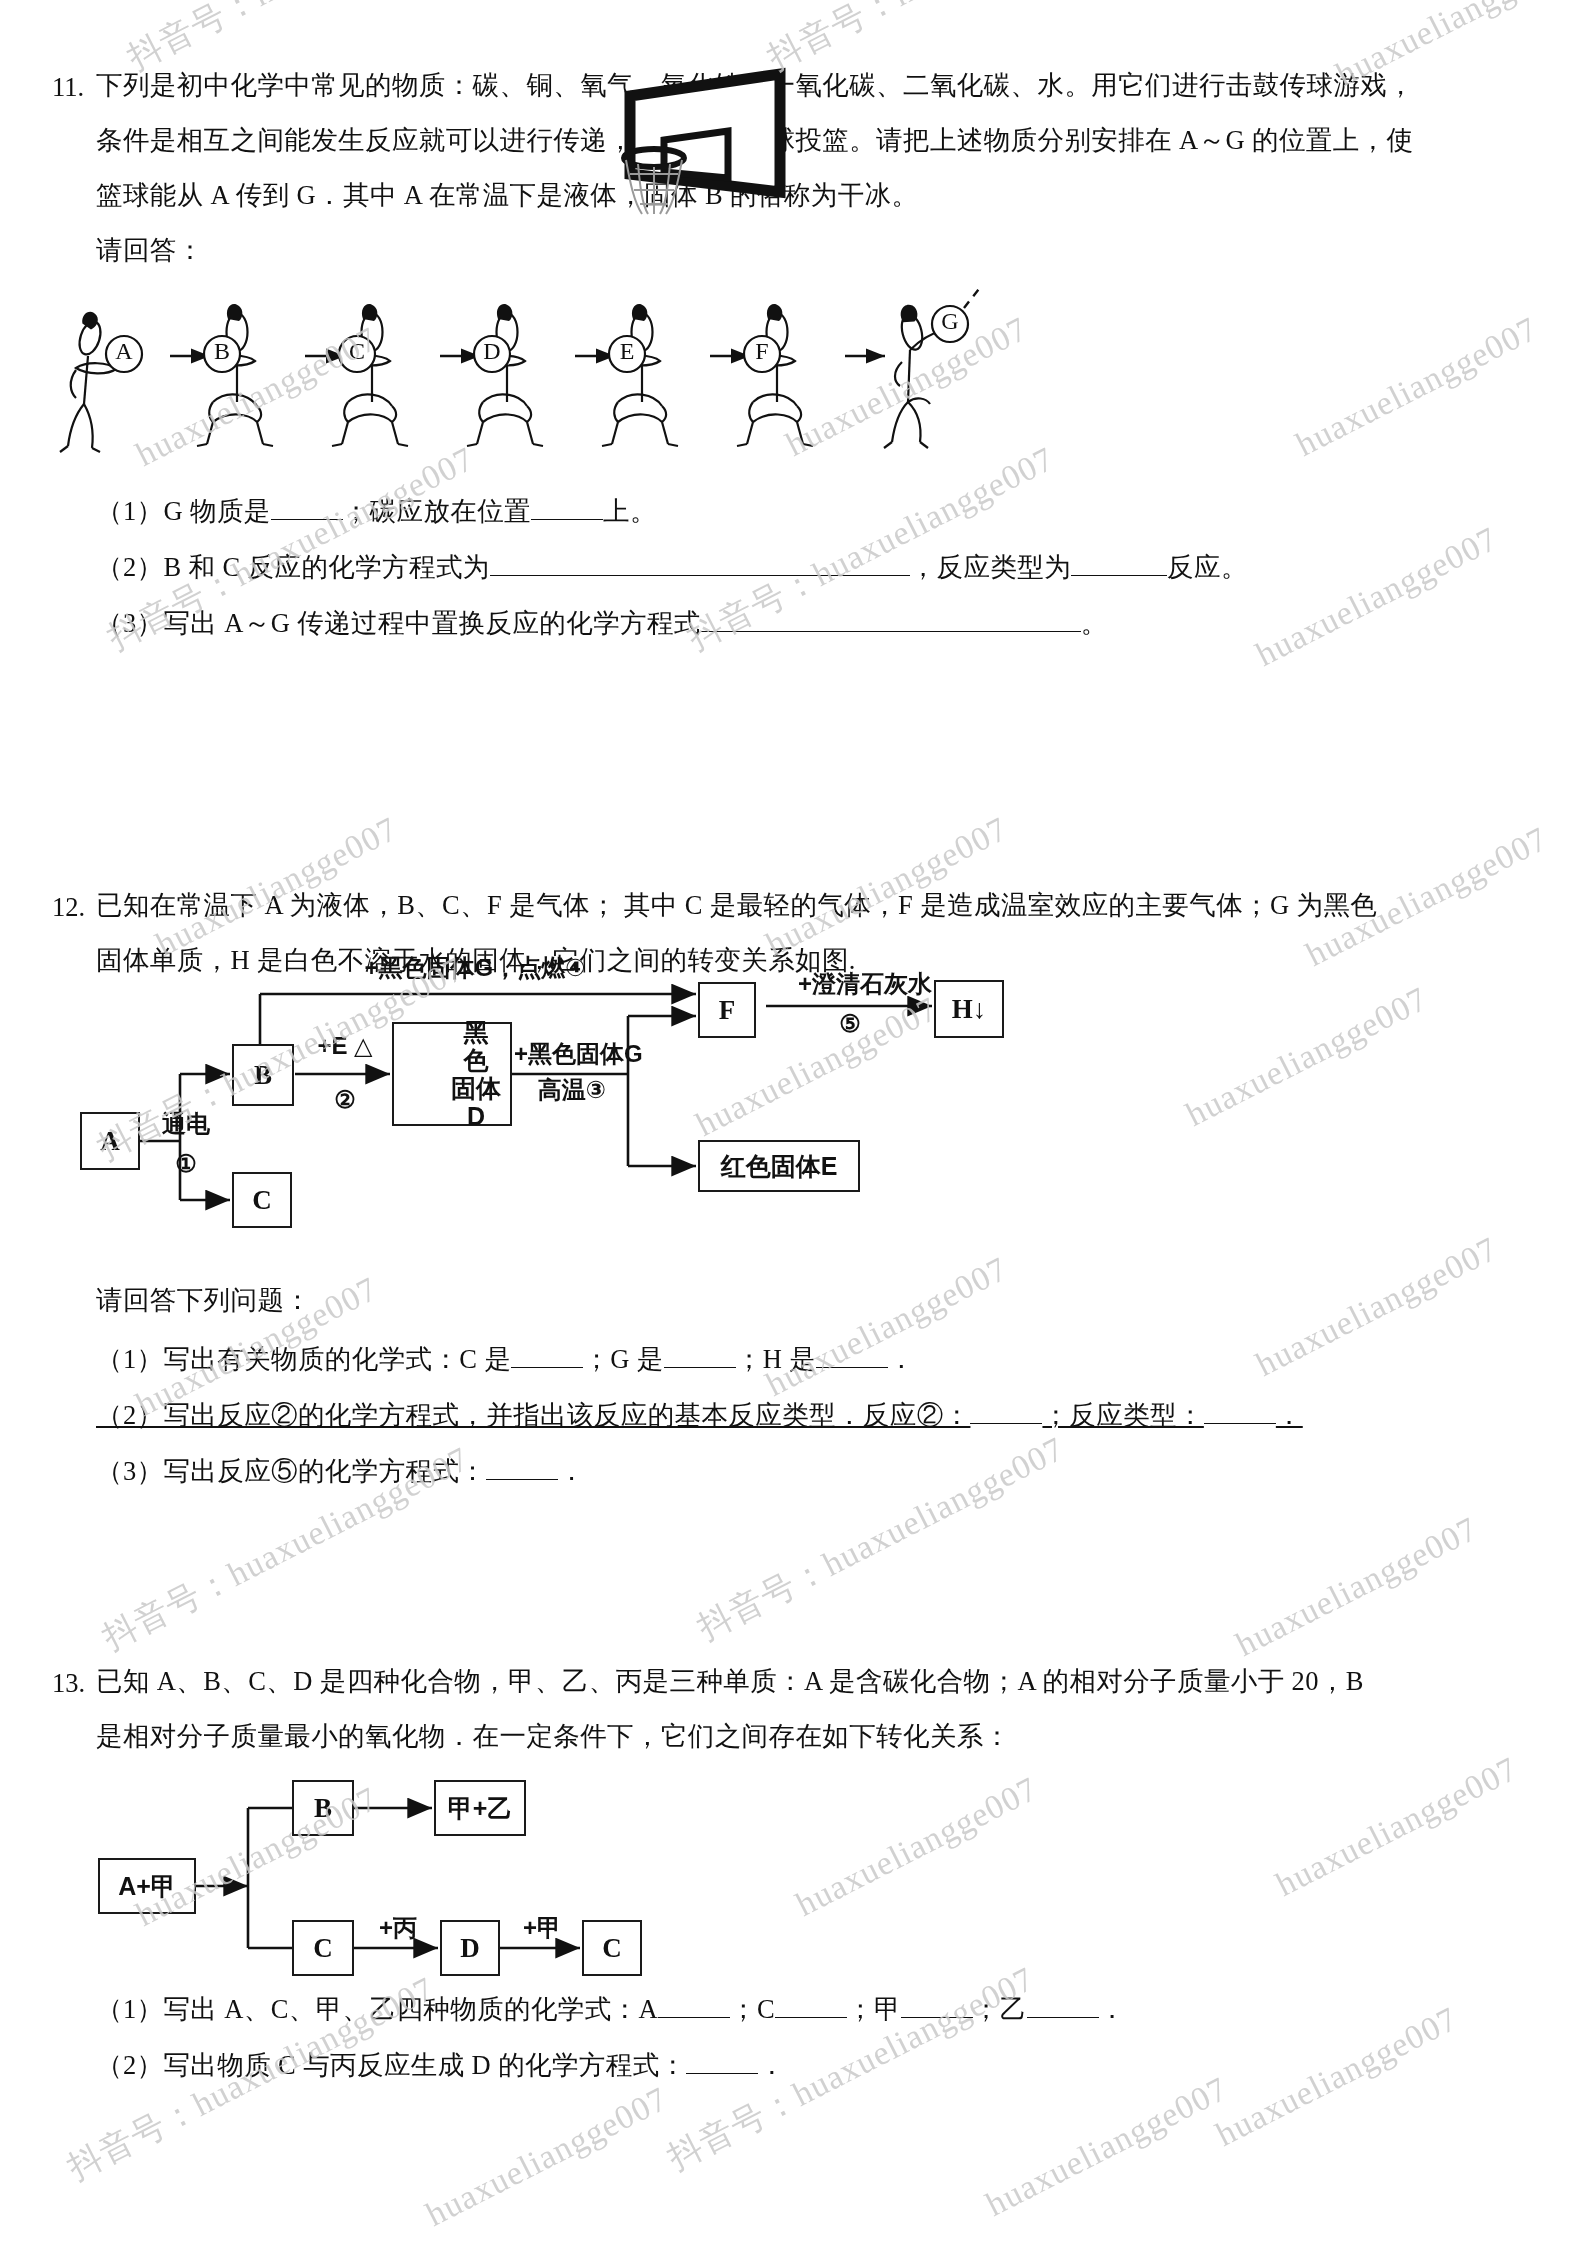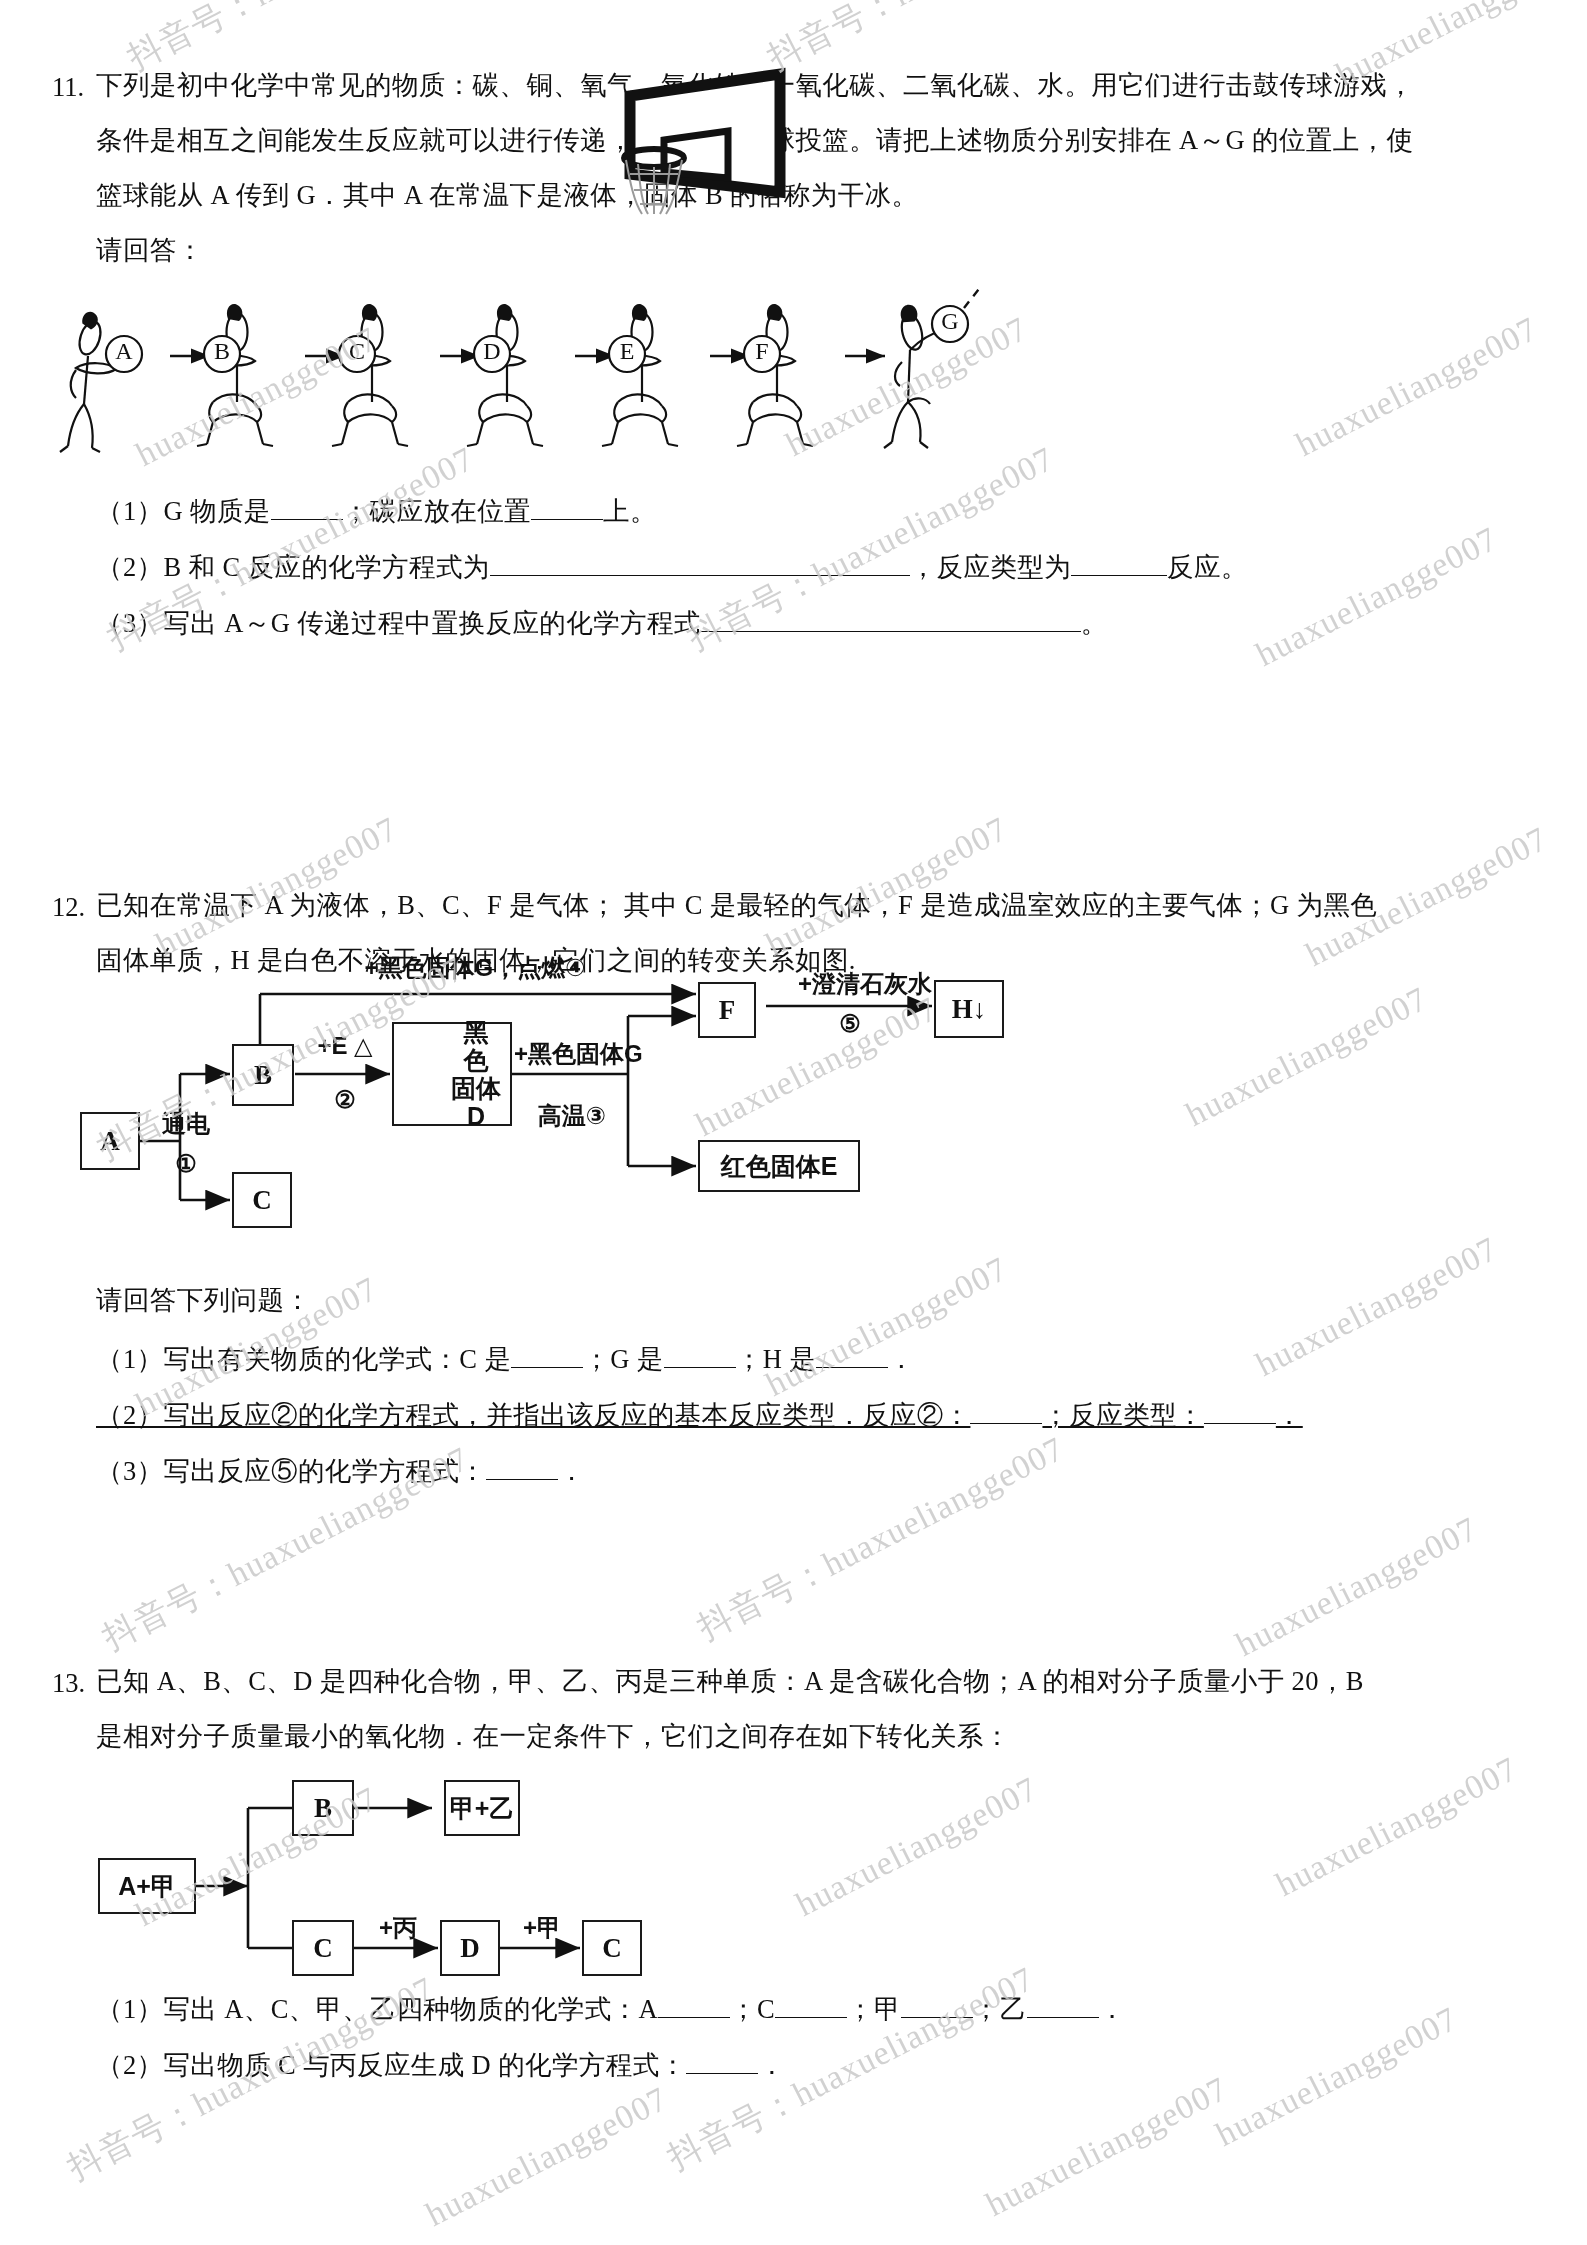--- a/index.html
+++ b/index.html
@@ -323,21 +323,21 @@
       <div class="fbox cn" style="left:646px;top:136px;width:162px;height:52px;">红色固体E</div>
       <div class="fbox" style="left:882px;top:-24px;width:70px;height:58px;">H↓</div>
 
       <div class="flabel" style="left:96px;top:104px;width:76px;">通电</div>
       <div class="flabel serif" style="left:96px;top:146px;width:76px;">①</div>
 
       <div class="flabel" style="left:250px;top:28px;width:86px;">+E  △</div>
       <div class="flabel serif" style="left:250px;top:82px;width:86px;">②</div>
 
       <div class="flabel" style="left:462px;top:34px;width:116px;">+黑色固体G</div>
-      <div class="flabel" style="left:462px;top:96px;width:116px;text-align:center;">高温③</div>
+      <div class="flabel" style="left:462px;top:70px;width:116px;text-align:center;">高温③</div>
 
       <div class="flabel" style="left:258px;top:-52px;width:330px;">+黑色固体G，点燃④</div>
 
       <div class="flabel" style="left:716px;top:-36px;width:164px;text-align:right;">+澄清石灰水</div>
       <div class="flabel serif" style="left:716px;top:6px;width:164px;">⑤</div>
     </div>
 
     <div class="sub" style="position:absolute;left:0;top:390px;">请回答下列问题：</div>
 
     <div class="sub" style="position:absolute;left:0;top:448px;">
@@ -373,21 +373,21 @@
 
         <line x1="302" y1="22" x2="380" y2="22" stroke="#111" stroke-width="2.6" marker-end="url(#ah3)"></line>
 
         <line x1="302" y1="162" x2="386" y2="162" stroke="#111" stroke-width="2.6" marker-end="url(#ah3)"></line>
 
         <line x1="448" y1="162" x2="528" y2="162" stroke="#111" stroke-width="2.6" marker-end="url(#ah3)"></line>
       </svg>
 
       <div class="fbox cn" style="left:46px;top:72px;width:98px;height:56px;">A+甲</div>
       <div class="fbox" style="left:240px;top:-6px;width:62px;height:56px;">B</div>
-      <div class="fbox cn" style="left:392px;top:-6px;width:76px;height:56px;">甲+乙</div>
+      <div class="fbox cn" style="left:382px;top:-6px;width:92px;height:56px;">甲+乙</div>
       <div class="fbox" style="left:240px;top:134px;width:62px;height:56px;">C</div>
       <div class="fbox" style="left:388px;top:134px;width:60px;height:56px;">D</div>
       <div class="fbox" style="left:530px;top:134px;width:60px;height:56px;">C</div>
 
       <div class="flabel" style="left:312px;top:126px;width:68px;">+丙</div>
       <div class="flabel" style="left:456px;top:126px;width:68px;">+甲</div>
     </div>
 
     <div class="sub" style="position:absolute;left:0;top:322px;">
       <span>（1）写出 A、C、甲、乙四种物质的化学式：A</span><span class="blank b-sm"></span><span>；C</span><span class="blank b-sm"></span><span>；甲</span><span class="blank b-sm"></span><span>；乙</span><span class="blank b-sm"></span><span>．</span>

